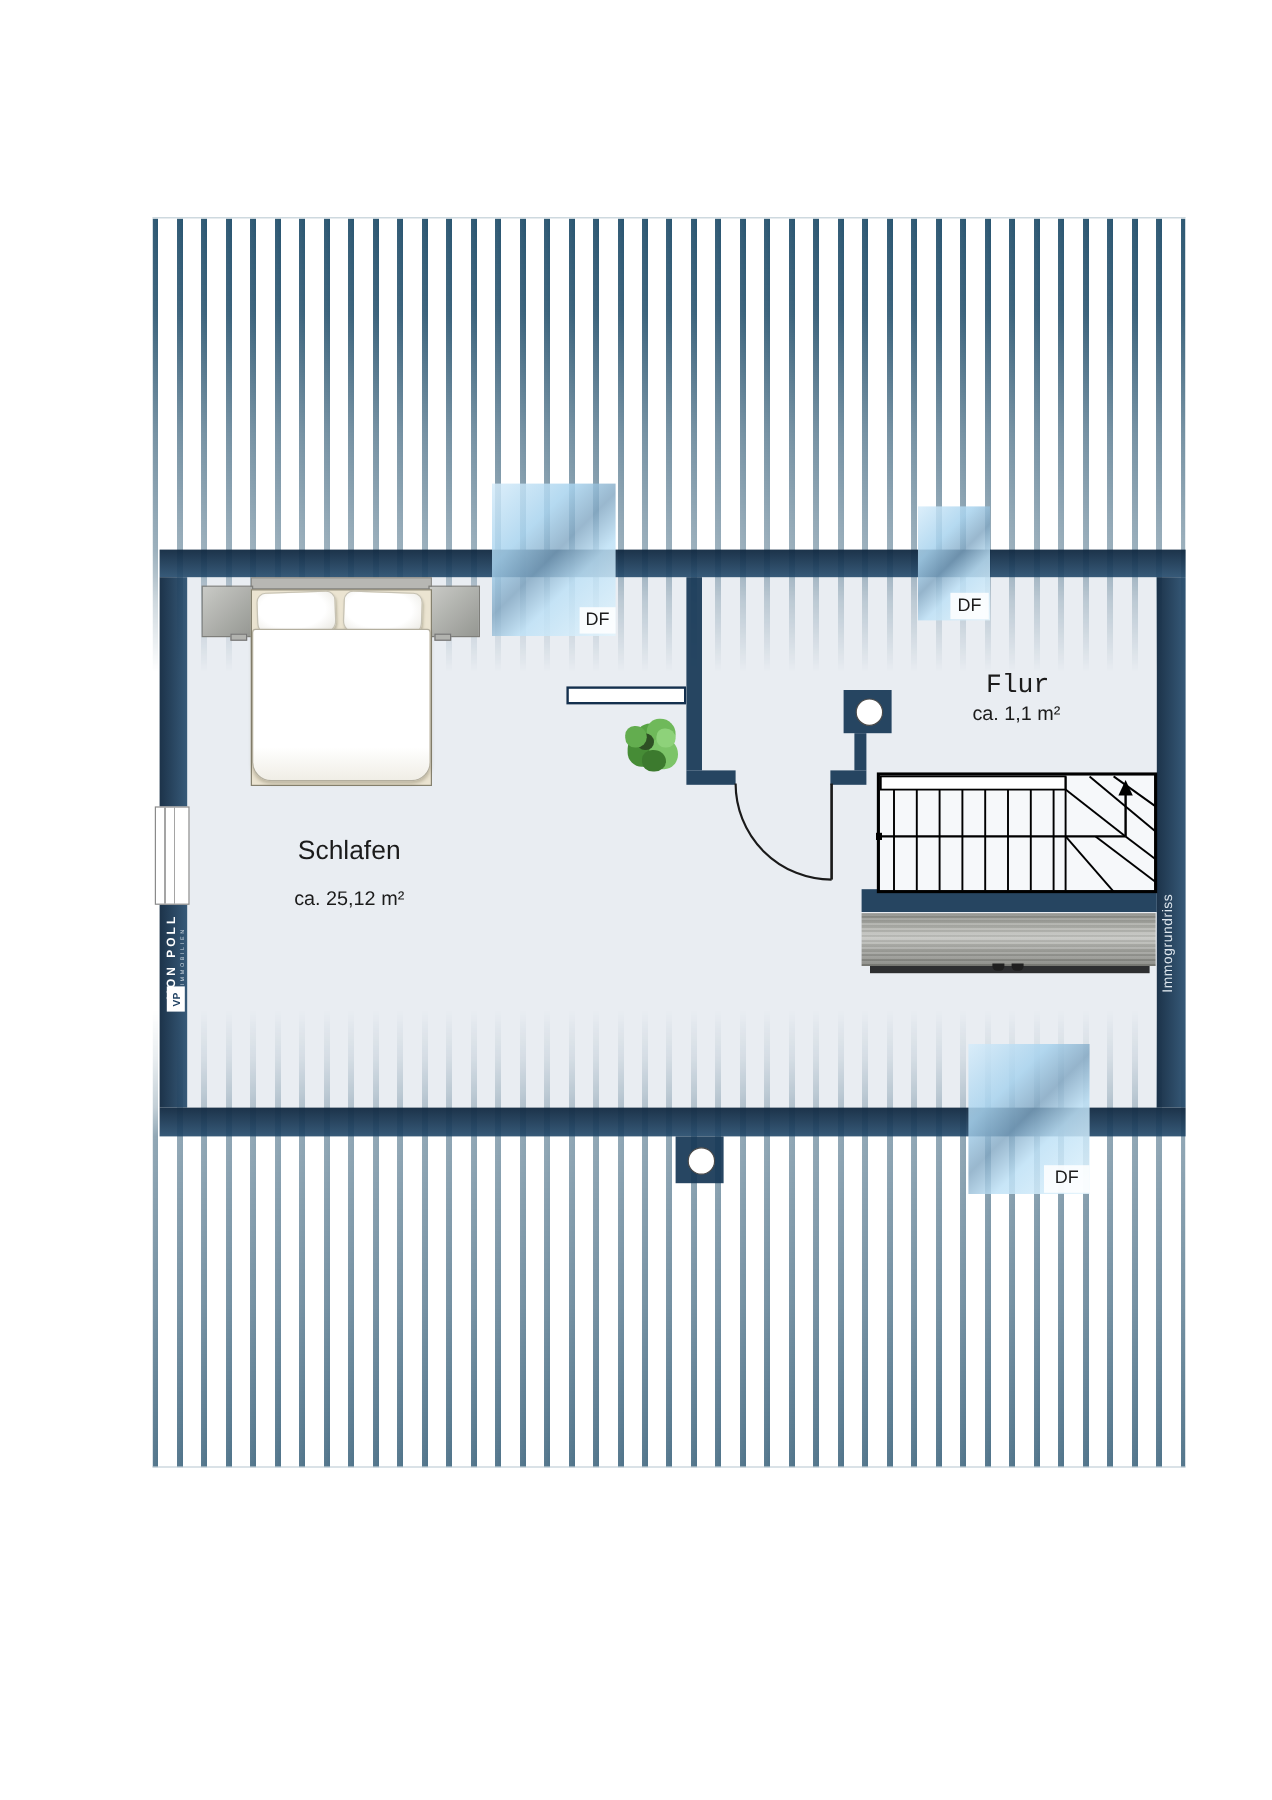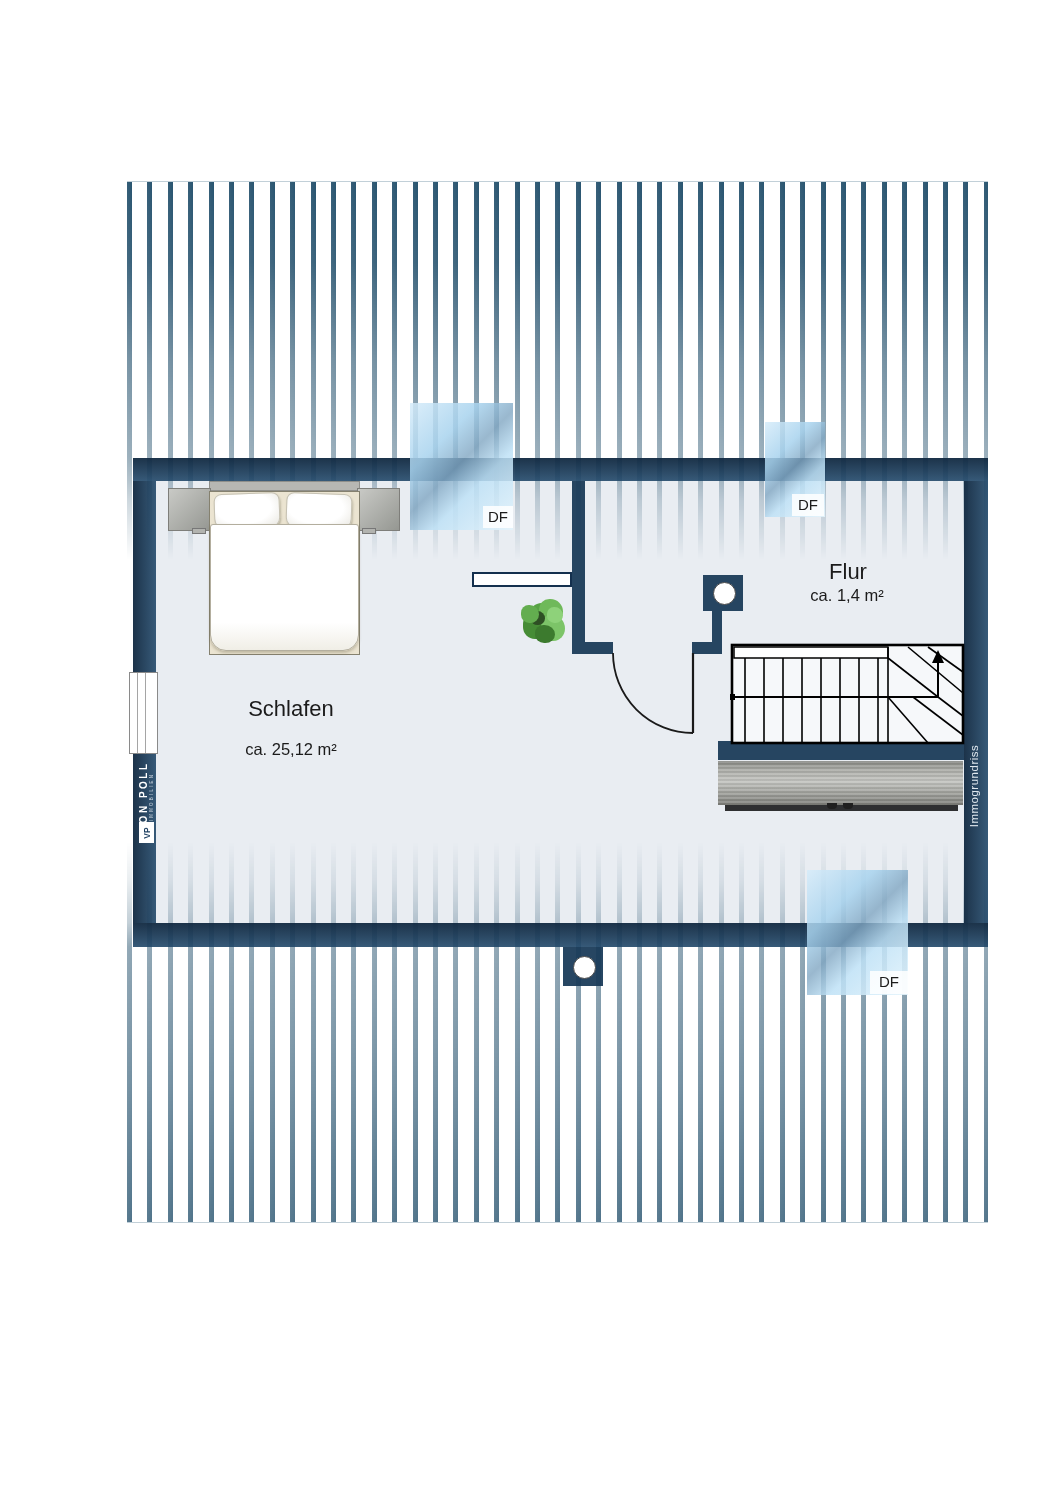--- a/index.html
+++ b/index.html
@@ -75,21 +75,21 @@
   }
   #df-1{left:483px;top:506px;width:30px;height:22px;}
   #df-2{left:792px;top:494px;width:32px;height:22px;}
   #df-3{left:870px;top:971px;width:38px;height:23px;}
 
   
   .room-name{z-index:6;color:#1b1b1b;font-size:22px;transform:translateX(-50%);white-space:nowrap;}
   .room-area{z-index:6;color:#1b1b1b;font-size:16.5px;transform:translateX(-50%);white-space:nowrap;}
   #label-schlafen{left:291px;top:696px;}
   #label-schlafen-area{left:291px;top:740px;}
-  #label-flur{left:848px;top:559px;}
+  #label-flur{left:848px;top:559px;font-family:Liberation Mono, monospace;}
   #label-flur-area{left:847px;top:586px;}
 
   
   #bed{left:168px;top:481px;width:232px;height:174px;z-index:4;}
   #bed-headboard{left:41px;top:0px;width:151px;height:10px;background:#b7b7b3;border:1px solid #8f8f8b;box-sizing:border-box;}
   .nightstand{top:7px;width:43px;height:43px;background:linear-gradient(135deg,#c9cac6,#959792);border:1px solid #7e7e7a;box-sizing:border-box;}
   #nightstand-left{left:0px;}
   #nightstand-right{left:189px;}
   .nightstand-knob{position:absolute;bottom:-4px;width:14px;height:6px;background:#b2b3af;border:1px solid #777;box-sizing:border-box;}
   #knob-left{right:4px;}
@@ -225,21 +225,21 @@
   <div class="abs glass" id="skylight-1"></div>
   <div class="abs glass" id="skylight-2"></div>
   <div class="abs glass" id="skylight-3"></div>
   <div class="abs df-label" id="df-1">DF</div>
   <div class="abs df-label" id="df-2">DF</div>
   <div class="abs df-label" id="df-3">DF</div>
 
   <div class="abs room-name" id="label-schlafen">Schlafen</div>
   <div class="abs room-area" id="label-schlafen-area">ca. 25,12 m²</div>
   <div class="abs room-name" id="label-flur">Flur</div>
-  <div class="abs room-area" id="label-flur-area">ca. 1,4 m²</div>
+  <div class="abs room-area" id="label-flur-area">ca. 1,1 m²</div>
 
   <div class="abs" id="vonpoll">
     <div id="vonpoll-main">VON POLL</div>
     <div id="vonpoll-sub">IMMOBILIEN</div>
   </div>
   <div class="abs" id="vp-box">
     <span id="vp-text">VP</span>
   </div>
   <div class="abs" id="immogrundriss">Immogrundriss</div>
 

